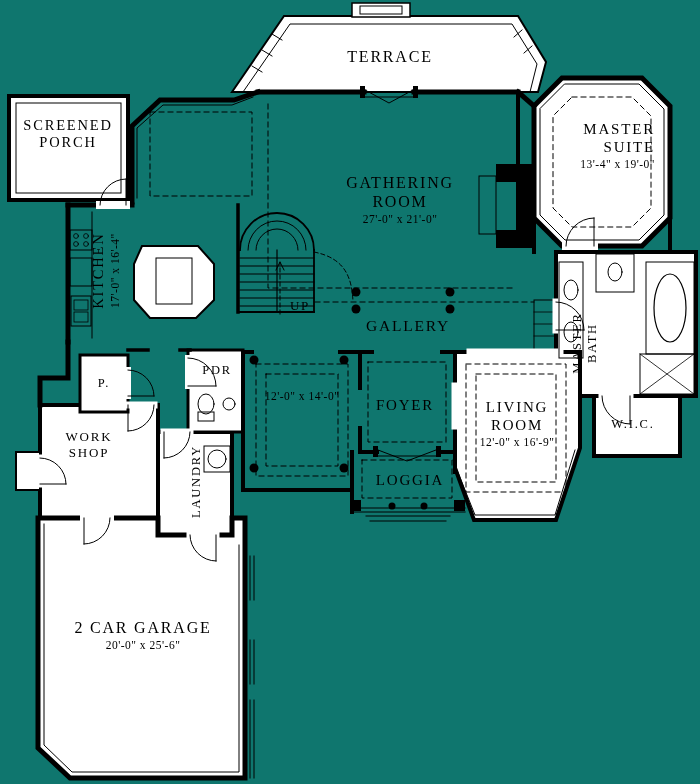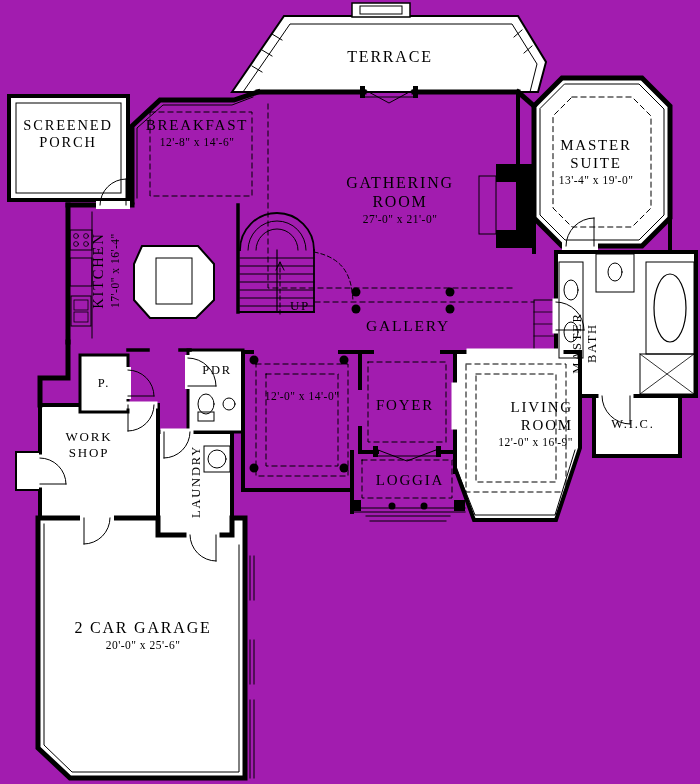--- a/index.html
+++ b/index.html
@@ -1,18 +1,18 @@
 <!DOCTYPE html>
 <html><head>
 <meta charset="utf-8">
 <style>
   * { margin:0; padding:0; box-sizing:border-box; }
   html,body { background:#ffffff; }
   body { font-family:"Liberation Serif", serif; color:#000; }
-  .plan { position:relative; width:700px; height:784px; background:#a21caf; overflow:hidden; }
+  .plan { position:relative; width:700px; height:784px; background:#0f766e; overflow:hidden; }
   .plan svg { position:absolute; left:0; top:0; }
   .lbl { position:absolute; text-align:center; line-height:1.2; }
   .nm { font-size:15px; letter-spacing:1.8px; }
   .dm { font-size:11.5px; letter-spacing:0.5px; margin-top:2px; }
   .vert { transform:rotate(-90deg); }
   .f16 { font-size:16px; }
   .f15 { font-size:15.5px;text-align:right; }
   .f14 { font-size:14.5px; }
   .f13 { font-size:13px; }
   .f12 { font-size:12.5px; }
@@ -201,31 +201,27 @@
 </svg>
 
 <div class="lbl" style="left:312px;top:47px;width:156px;">
   <div class="nm f16">TERRACE</div>
 </div>
 
 <div class="lbl" style="left:16px;top:117px;width:104px;">
   <div class="nm f14">SCREENED PORCH</div>
 </div>
 
-<div class="lbl" style="left:134px;top:116px;width:126px;">
-  <div class="nm">BREAKFAST</div>
-  <div class="dm">12'-8" x 14'-6"</div>
-</div>
 
 <div class="lbl" style="left:322px;top:173px;width:156px;">
   <div class="nm f16">GATHERING ROOM</div>
   <div class="dm">27'-0" x 21'-0"</div>
 </div>
 
-<div class="lbl" style="left:537px;top:136px;width:118px;">
+<div class="lbl" style="left:537px;top:120px;width:118px;text-align:right;">
   <div class="nm">MASTER SUITE</div>
   <div class="dm">13'-4" x 19'-0"</div>
 </div>
 
 <div class="lbl vert" style="left:43px;top:254px;width:128px;">
   <div class="nm f14">KITCHEN</div>
   <div class="dm">17'-0" x 16'-4"</div>
 </div>
 
 <div class="lbl" style="left:330px;top:317px;width:120px;">
@@ -245,21 +241,21 @@
 </div>
 
 <div class="lbl" style="left:247px;top:388px;width:110px;">
   <div class="dm">12'-0" x 14'-0"</div>
 </div>
 
 <div class="lbl" style="left:366px;top:396px;width:78px;">
   <div class="nm">FOYER</div>
 </div>
 
-<div class="lbl" style="left:461px;top:398px;width:112px;text-align:right;">
+<div class="lbl" style="left:461px;top:398px;width:112px;">
   <div class="nm">LIVING ROOM</div>
   <div class="dm">12'-0" x 16'-9"</div>
 </div>
 
 <div class="lbl" style="left:599px;top:417px;width:68px;">
   <div class="nm f12">W.I.C.</div>
 </div>
 
 <div class="lbl" style="left:50px;top:429px;width:78px;">
   <div class="nm f13">WORK SHOP</div>

